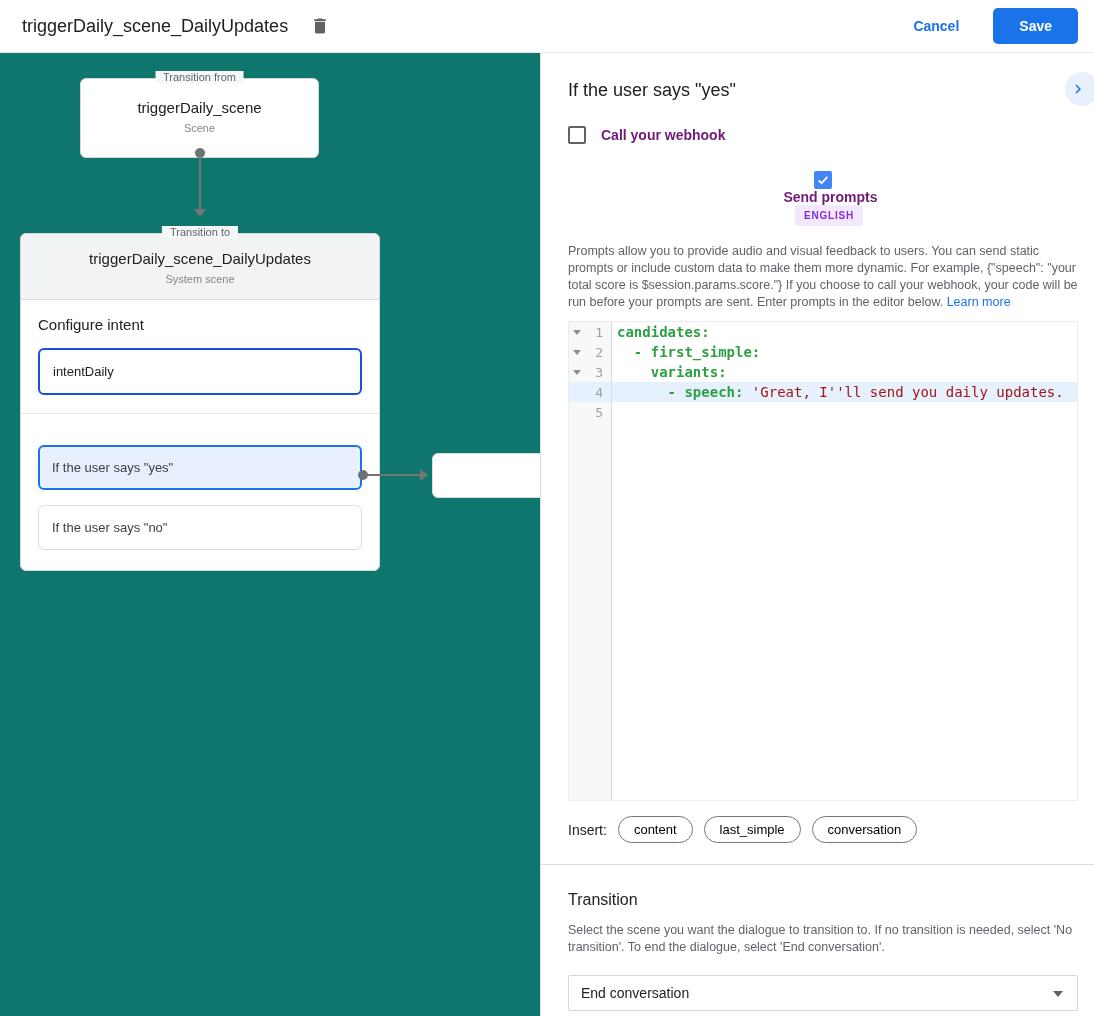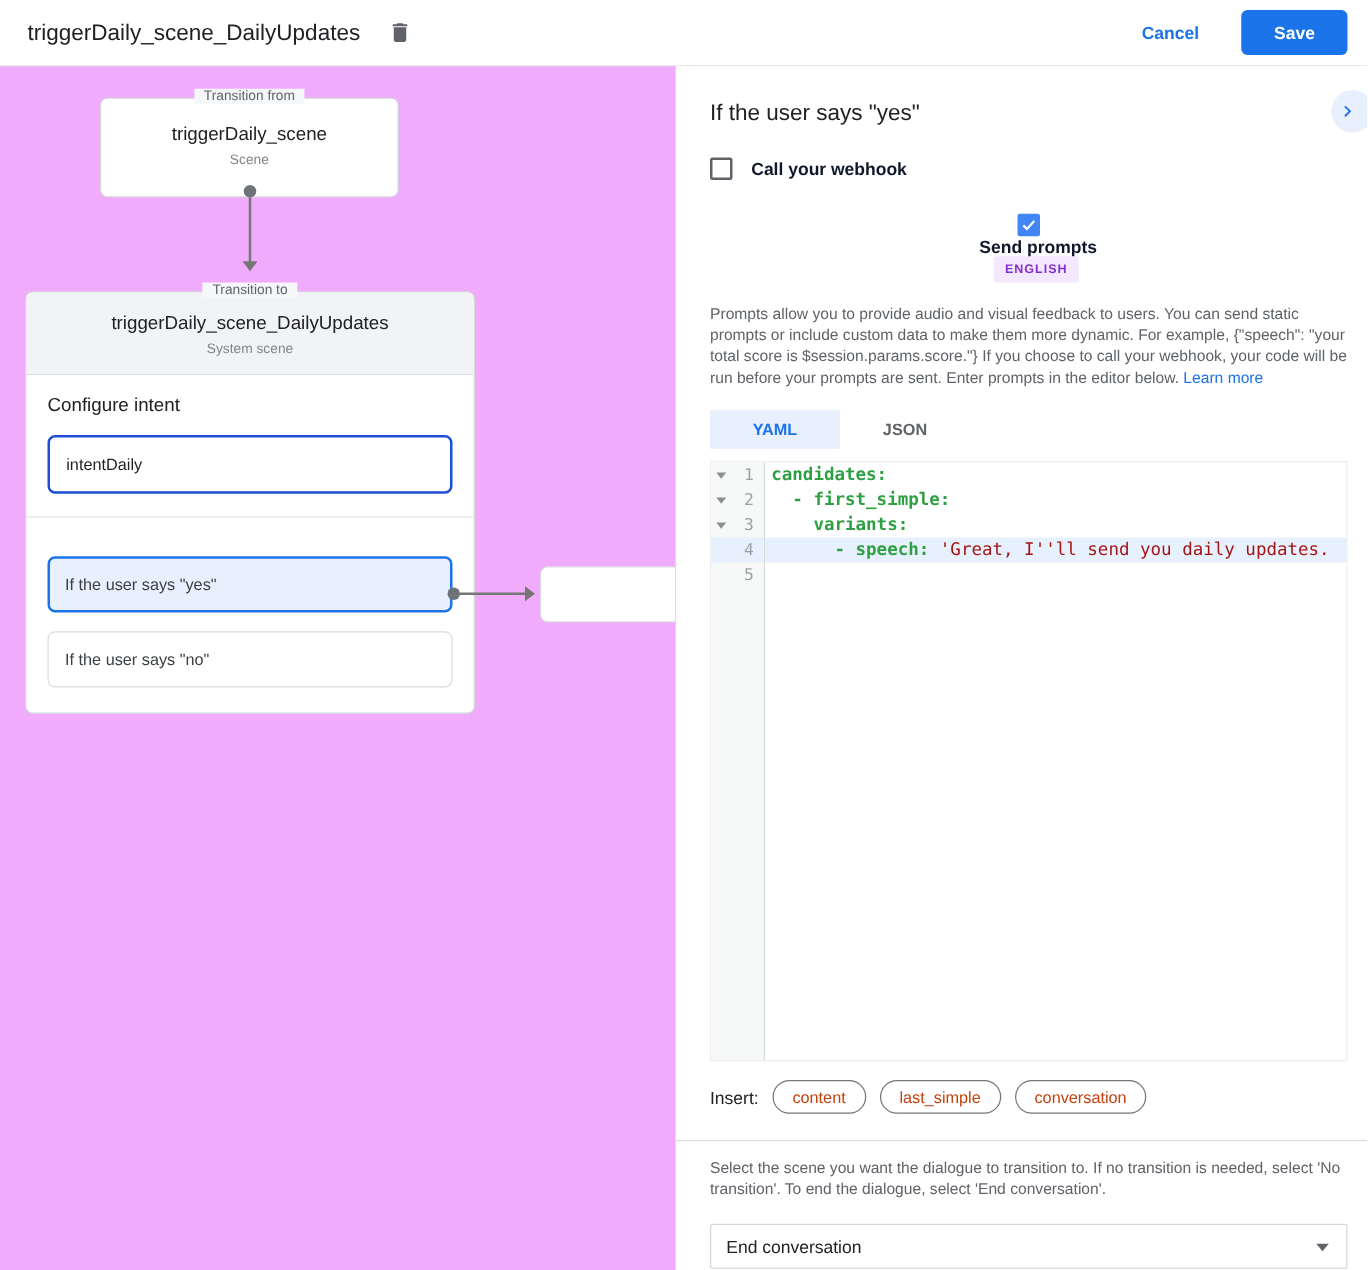--- a/index.html
+++ b/index.html
@@ -13,21 +13,21 @@
   .trash-btn { margin-left:18px; width:28px; height:28px; border:none; background:transparent;
     cursor:pointer; display:flex; align-items:center; justify-content:center; }
   .topbar-spacer { flex:1; }
   .cancel-btn { border:none; background:transparent; color:#1a73e8; font-size:14px;
     font-weight:700; margin-right:34px; cursor:pointer; font-family:inherit; }
   .save-btn { background:#1a73e8; color:#fff; border:none; border-radius:5px;
     font-size:14px; font-weight:700; padding:10px 26px; cursor:pointer; font-family:inherit; }
 
   
   .main { display:flex; height:963px; }
-  .left-panel { position:relative; width:541px; background:#f0abfc;
+  .left-panel { position:relative; width:541px; background:#0f766e;
     border-right:1px solid #dcdee1; overflow:hidden; flex:none; }
   .right-panel { position:relative; flex:1; background:#fff; padding:0 16px 0 27px; overflow:hidden; }
 
   
   .flow-box { position:absolute; background:#fff; border:1px solid #d5d7db; border-radius:6px; }
   .flow-legend { position:absolute; top:-8px; left:50%; transform:translateX(-50%);
     background:#f6f7f9; padding:0 8px; font-size:11px; color:#5f6368; white-space:nowrap; }
   .box-from { left:80px; top:25px; width:239px; height:80px; text-align:center; }
   .scene-title { font-size:15px; color:#202124; margin-top:20px; }
   .scene-sub { font-size:11px; color:#80868b; margin-top:6px; }
@@ -59,21 +59,21 @@
   .collapse-btn { position:absolute; right:-21px; top:-8px; width:34px; height:34px;
     border:none; border-radius:50%; background:#e8f0fe; cursor:pointer;
     display:flex; align-items:center; justify-content:center; }
 
   .check-row { display:flex; align-items:center; }
   .row-webhook { margin-top:25px; }
   .row-prompts { margin-top:27px;flex-direction:column; }
   .checkbox { width:18px; height:18px; border:2px solid #5f6368; border-radius:2px;
     background:#fff; flex:none; cursor:pointer; display:flex; align-items:center; justify-content:center; }
   .checkbox.checked { border-color:#4285f4; background:#4285f4; }
-  .check-label { margin-left:15px; font-size:14px; font-weight:700; color:#0f172a; }
+  .check-label { margin-left:15px; font-size:14px; font-weight:700; color:#701a75; }
   .lang-badge { margin-left:12px; font-size:10px; font-weight:700; letter-spacing:0.8px;
     color:#8430ce; background:#f3e8fd; padding:5px 9px; border-radius:2px; }
 
   .desc { margin-top:17px; font-size:12.5px; line-height:17px; color:#5f6368; max-width:530px; }
   .link { color:#1a73e8; text-decoration:none; cursor:pointer; }
 
   .tabs { display:flex; margin-top:17px; }
   .tab { width:104px; height:31px; display:flex; align-items:center; justify-content:center;
     font-size:13px; font-weight:700; color:#5f6368; cursor:pointer; }
   .tab.selected { background:#e8f0fe; color:#1a73e8; }
@@ -89,21 +89,21 @@
   .line-number { flex:1; text-align:right; padding-right:8px; font-size:13px; color:#9aa0a6; }
   .code-area { flex:1; overflow:hidden; padding-left:5px; }
   .code-line { height:20px; font-size:14px; line-height:20px; white-space:pre; color:#202124; }
   .code-line.hl { background:#e7f1fd; margin-left:-5px; padding-left:5px; }
   .seg-key { color:#2ea043;font-weight:bold; }
   .seg-string { color:#a31515; }
 
   .insert-row { display:flex; align-items:center; margin-top:15px; }
   .insert-label { font-size:14px; color:#202124; }
   .chip { margin-left:11px; border:1px solid #747775; border-radius:14px; background:#fff;
-    padding:5px 15px; font-size:13px; color:#c2410c; cursor:pointer; font-family:inherit; }
+    padding:5px 15px; font-size:13px; color:#000000; cursor:pointer; font-family:inherit; }
 
   .panel-divider { border:none; border-top:1px solid #dadce0; margin:21px -16px 0 -27px; }
 
   .transition-title { margin-top:26px; font-size:16px; color:#202124; }
   .transition-desc { margin-top:13px; font-size:12.5px; line-height:17px; color:#5f6368; max-width:524px; }
   .select-box { position:relative; margin-top:19px; height:36px; border:1px solid #d5d7db;
     border-radius:2px; background:#fff; display:flex; align-items:center; padding:0 12px;
     font-size:14px; color:#202124; cursor:pointer; }
   .select-arrow { position:absolute; right:14px; top:15px; width:0; height:0;
     border-left:5px solid transparent; border-right:5px solid transparent; border-top:6px solid #5f6368; }
@@ -187,24 +187,20 @@
         <svg width="14" height="14" viewBox="0 0 24 24">
             <path fill="none" stroke="#fff" stroke-width="3" d="M4.5 12.5l5 5 10-11"></path>
           </svg>
       </span>
       <span class="check-label">Send prompts</span>
       <span class="lang-badge">ENGLISH</span>
     </div>
 
     <p class="desc"><span>Prompts allow you to provide audio and visual feedback to users. You can send static prompts or include custom data to make them more dynamic. For example, {"speech": "your total score is $session.params.score."} If you choose to call your webhook, your code will be run before your prompts are sent. Enter prompts in the editor below. </span><a class="link">Learn more</a></p>
 
-    <div class="tabs">
-        <div class="tab selected">YAML</div>
-        <div class="tab">JSON</div>
-      </div>
 
     <div class="editor">
       <div class="gutter">
           <div class="gutter-row">
             <span class="fold-arrow"></span>
             <span class="line-number">1</span>
           </div>
           <div class="gutter-row">
             <span class="fold-arrow"></span>
             <span class="line-number">2</span>
@@ -235,20 +231,21 @@
       <span class="insert-label">Insert:</span>
       <span style="display:flex;">
           <button class="chip">content</button>
           <button class="chip">last_simple</button>
           <button class="chip">conversation</button>
         </span>
     </div>
 
     <hr class="panel-divider">
 
+    <div class="transition-title">Transition</div>
     <p class="transition-desc">Select the scene you want the dialogue to transition to. If no transition is needed, select 'No transition'. To end the dialogue, select 'End conversation'.</p>
 
     <div class="select-box">
       <span>End conversation</span>
       <span class="select-arrow"></span>
     </div>
   </div>
 </div>
 
 </body></html>

